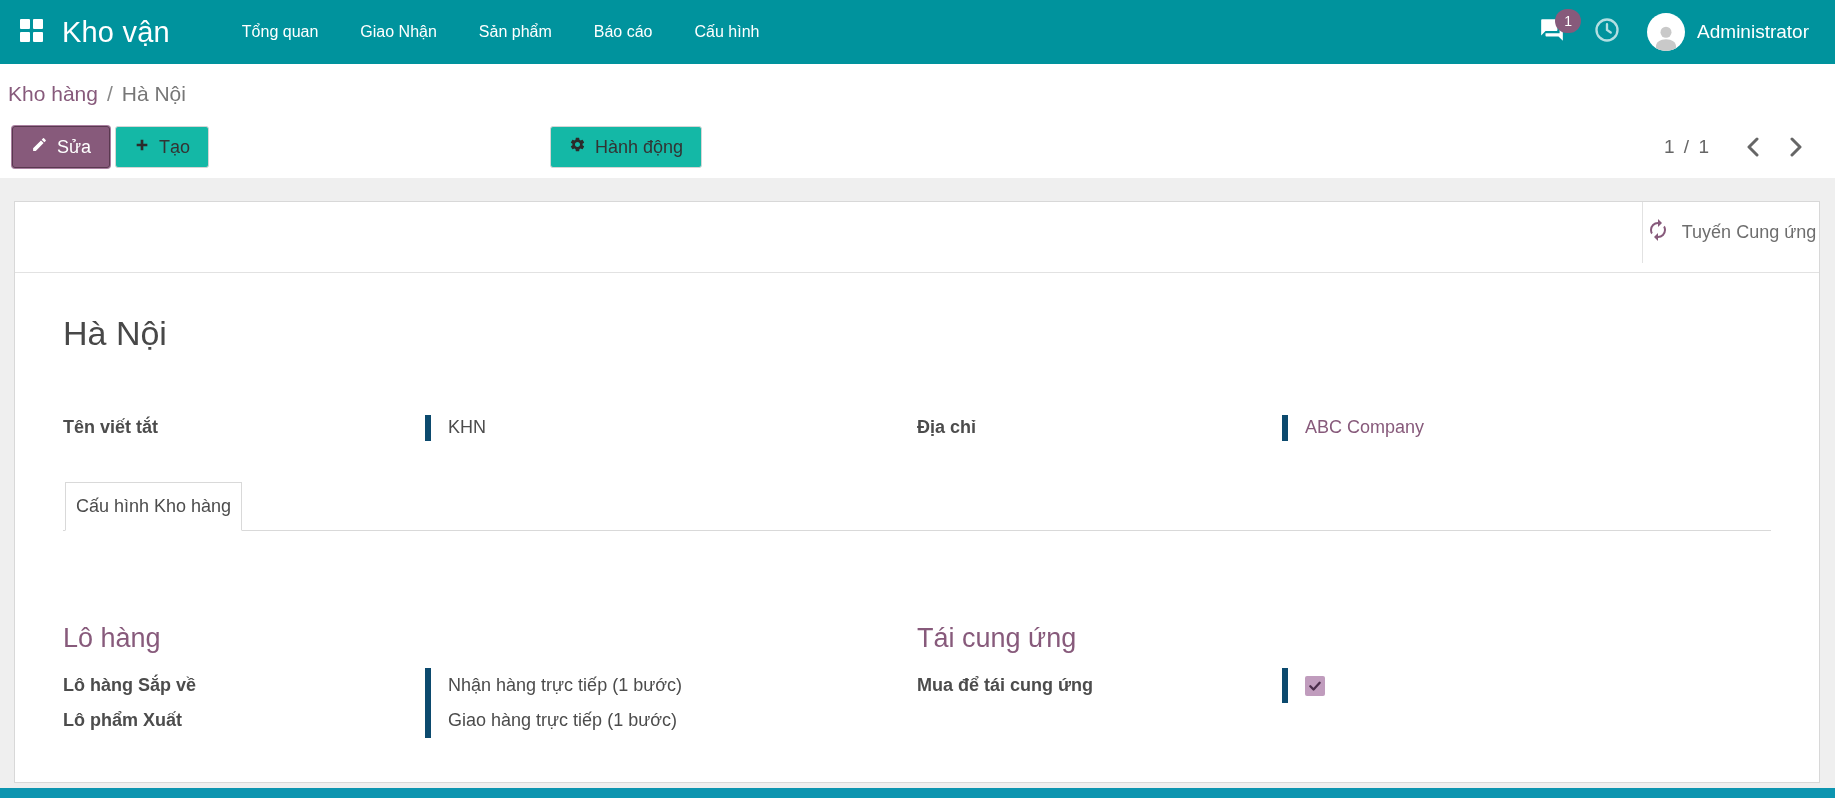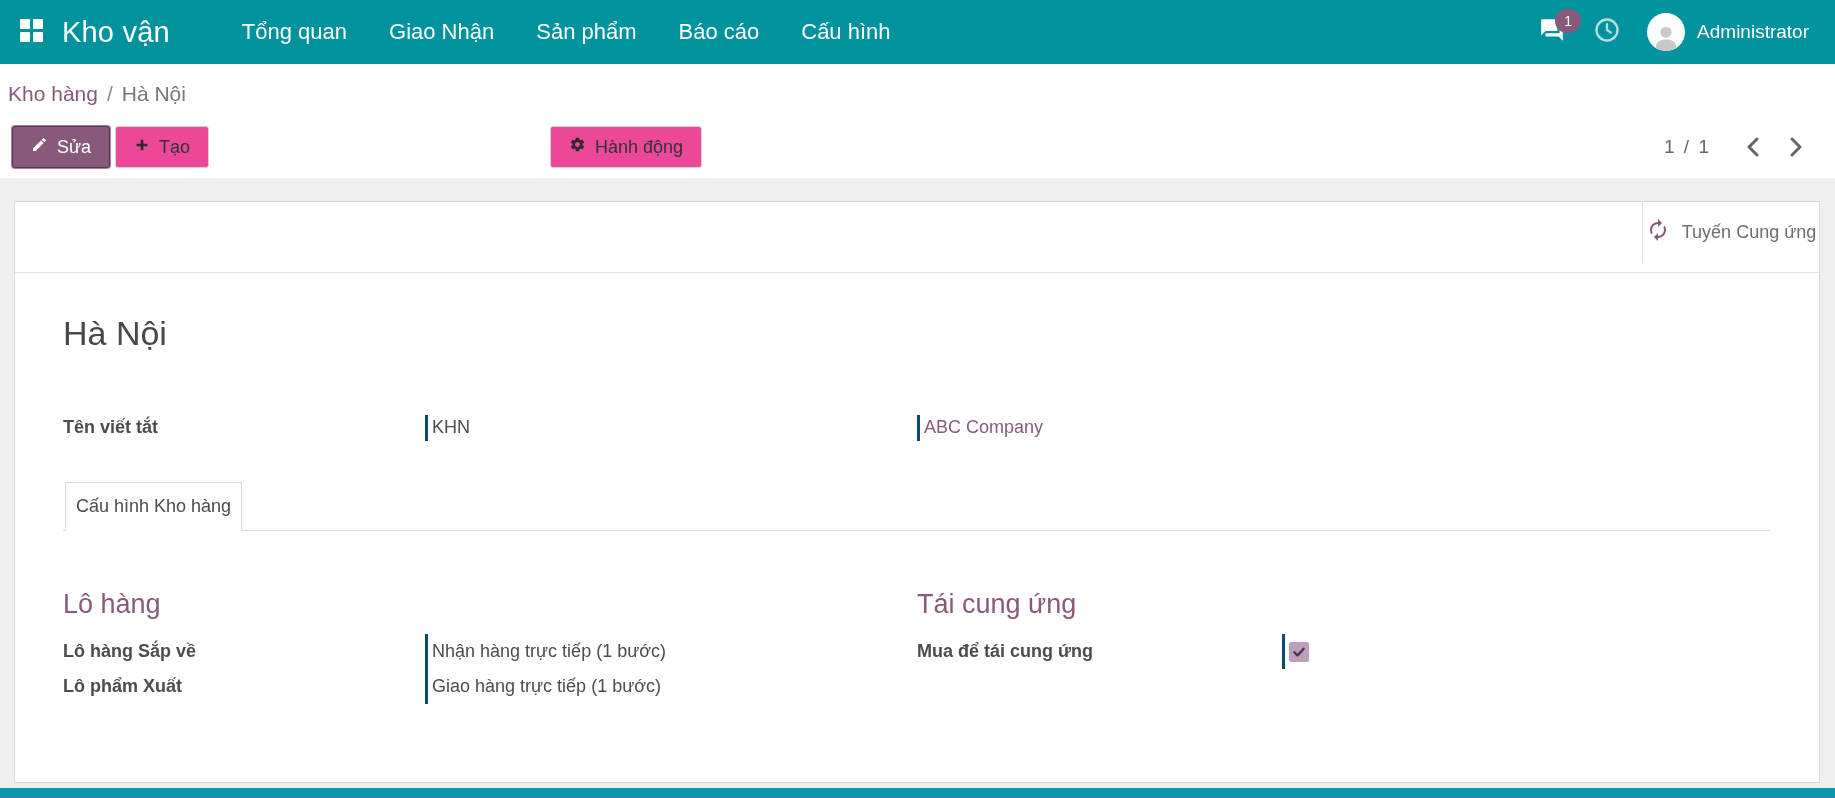--- a/index.html
+++ b/index.html
@@ -3,60 +3,60 @@
 <meta charset="utf-8">
 <style>
   * { margin:0; padding:0; box-sizing:border-box; }
   html,body { width:1835px; height:798px; overflow:hidden; font-family:"Liberation Sans", sans-serif; background:#efefef; }
   .page { position:relative; width:1835px; height:798px; }
 
   
   .nav { position:absolute; top:0; left:0; right:0; height:64px; background:#00939d; display:flex; align-items:center; color:#fff; }
   .nav-apps { width:62px; height:64px; display:flex; align-items:center; justify-content:center; cursor:pointer; }
   .nav-brand { font-size:29px; font-weight:400; margin-right:70px; cursor:pointer; letter-spacing:.2px; }
-  .nav-menu { display:flex; align-items:center; gap:38px; font-size:22px; }
+  .nav-menu { display:flex; align-items:center; gap:38px; font-size:16px; }
   .nav-menu .nav-item { cursor:pointer; padding:6px 2px; }
   .nav-right { margin-left:auto; display:flex; align-items:center; gap:26px; padding-right:26px; }
   .nav-chat { position:relative; cursor:pointer; display:flex; align-items:center; }
   .badge { position:absolute; top:-8px; left:18px; min-width:26px; height:24px; background:#875a7b; border-radius:12px; color:#fff; font-size:14px; display:flex; align-items:center; justify-content:center; padding:0 7px; }
   .nav-clock { cursor:pointer; display:flex; align-items:center; }
   .nav-user { display:flex; align-items:center; gap:12px; cursor:pointer; }
   .avatar { width:38px; height:38px; border-radius:50%; background:#fff; display:flex; align-items:flex-end; justify-content:center; overflow:hidden; }
   .nav-user-name { font-size:19px; }
 
   
   .control { position:absolute; top:64px; left:0; right:0; height:114px; background:#fff; }
   .breadcrumb { position:absolute; top:18px; left:8px; font-size:21px; display:flex; gap:9px; align-items:baseline; }
   .breadcrumb .bc-link { color:#875a7b; cursor:pointer; }
   .breadcrumb .bc-sep { color:#888; }
   .breadcrumb .bc-current { color:#777; }
   .btn-row { position:absolute; top:62px; left:12px; display:flex; }
-  .btn { height:42px; display:inline-flex; align-items:center; gap:9px; font-size:18px; padding:0 18px; border-radius:3px; cursor:pointer; background:#ec4899; border:1px solid #d5d5d5; color:#333; }
+  .btn { height:42px; display:inline-flex; align-items:center; gap:9px; font-size:18px; padding:0 18px; border-radius:3px; cursor:pointer; background:#14b8a6; border:1px solid #d5d5d5; color:#333; }
   .btn-primary { background:#875a7b; border:1px solid #59384f; color:#fff; box-shadow:0 0 0 1px #a97fa0; }
   .btn + .btn { margin-left:5px; }
   .btn-action { position:absolute; top:62px; left:550px; }
   .pager { position:absolute; top:62px; right:28px; height:42px; display:flex; align-items:center; gap:21px; color:#666; font-size:19px; }
   .pager-value { margin-right:10px; letter-spacing:2px; }
   .pager-arrow { cursor:pointer; display:flex; align-items:center; padding:4px; }
 
   
   .sheet { position:absolute; top:201px; left:14px; width:1806px; height:582px; background:#fff; border:1px solid #d8d8d8; }
   .sheet-top { position:relative; height:71px; border-bottom:1px solid #e2e2e2; }
   .stat-btn { position:absolute; top:0; right:0; width:177px; height:61px; border-left:1px solid #e2e2e2; display:flex; align-items:center; justify-content:center; gap:12px; cursor:pointer; color:#6e6e6e; font-size:18px; background:#fff; }
   .sheet-body { padding:0 48px; }
   .record-title { margin-top:41px; font-size:34px; font-weight:500; color:#484848; }
   .fields-grid { display:grid; grid-template-columns:1fr 1fr; margin-top:62px; }
   .fieldrow { display:flex; align-items:baseline; }
   .f-label { font-weight:700; color:#4c4c4c; font-size:18px; flex:0 0 362px; }
   .fieldrow.right .f-label { flex-basis:365px; }
-  .f-value { border-left:3px solid #0c4a6e; padding:2px 0 2px 4px; font-size:18px; color:#4c4c4c; min-height:26px; flex:1; }
+  .f-value { border-left:6px solid #0c4a6e; padding:2px 0 2px 17px; font-size:18px; color:#4c4c4c; min-height:26px; flex:1; }
   .f-value.link { color:#875a7b; cursor:pointer; }
   .tab-row { margin-top:40px; border-bottom:1px solid #d9d9d9; }
   .tab { display:inline-block; padding:13px 10px; font-size:18px; color:#4c4c4c; background:#fff; border:1px solid #d9d9d9; border-bottom:1px solid #fff; position:relative; top:1px; cursor:pointer; margin-left:2px; }
-  .sections-grid { display:grid; grid-template-columns:1fr 1fr; margin-top:58px; }
+  .sections-grid { display:grid; grid-template-columns:1fr 1fr; margin-top:92px; }
   .section-title { font-size:27px; color:#875a7b; font-weight:500; margin-bottom:14px; }
   .sec-row { display:flex; align-items:center; }
   .sec-row .f-label { padding:7px 0; }
   .sec-row .f-value { align-self:stretch; display:flex; align-items:center; }
   .checkbox { width:20px; height:20px; border-radius:2px; background:#e6e6e6; display:flex; align-items:center; justify-content:center; cursor:pointer; }
   .checkbox.checked { background:#c09cbd; }
 
   
   .bottom-strip { position:absolute; left:0; right:0; bottom:0; height:10px; background:#0d95b0; }
 </style>
@@ -178,20 +178,21 @@
 
     <div class="sheet-body">
       <div class="record-title">Hà Nội</div>
 
       <div class="fields-grid">
         <div class="fieldrow">
           <span class="f-label">Tên viết tắt</span>
           <span class="f-value">KHN</span>
         </div>
         <div class="fieldrow right">
+          <span class="f-label">Địa chỉ</span>
           <span class="f-value link">ABC Company</span>
         </div>
       </div>
 
       <div class="tab-row">
         <span class="tab">Cấu hình Kho hàng</span>
       </div>
 
       <div class="sections-grid">
         <div>

